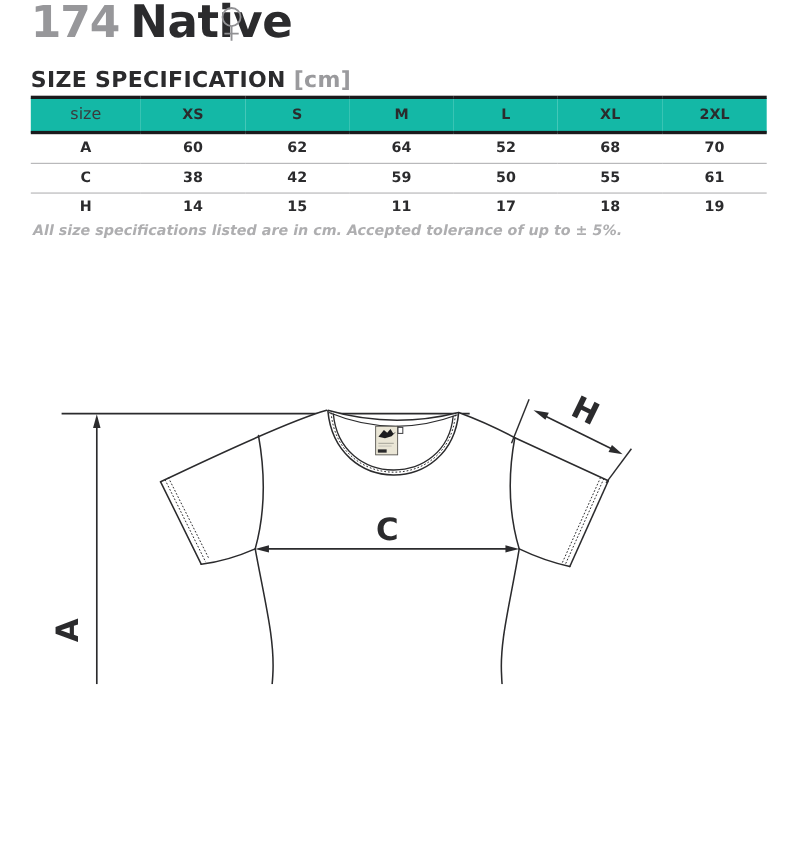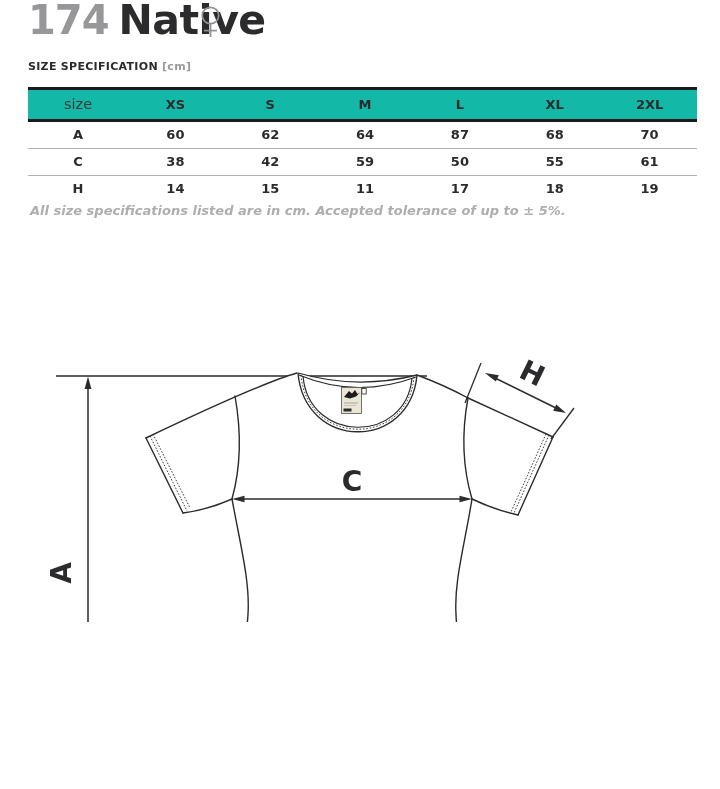--- a/index.html
+++ b/index.html
@@ -6,21 +6,21 @@
   #screen{
     position:relative;width:720px;height:622px;background:#fff;overflow:hidden;
     font-family:"DejaVu Sans","Liberation Sans",sans-serif;color:#2b2b2d;
   }
   
   .product-header{position:absolute;left:28px;top:-4px;display:flex;align-items:baseline;gap:10px;}
   .product-code{font-size:40px;font-weight:700;color:#97979a;letter-spacing:-1px;line-height:48px;}
   .product-name{font-size:41px;font-weight:700;color:#2b2b2d;letter-spacing:-0.5px;}
   .gender-symbol{position:absolute;left:199px;top:5px;}
   
-  .section-title{position:absolute;left:28px;top:60px;font-size:11px;font-weight:700;letter-spacing:0.3px;}
+  .section-title{position:absolute;left:28px;top:60px;font-size:20px;font-weight:700;letter-spacing:0.3px;}
   .section-title .unit{color:#9a9a9d;}
   
   .spec-table{position:absolute;left:28px;top:87px;width:669px;border-collapse:collapse;table-layout:fixed;}
   .spec-table thead tr{background:#14b8a6;}
   .spec-table thead tr{border-top:3px solid #1a1a1c;border-bottom:3px solid #1a1a1c;}
   .spec-table tbody tr+tr{border-top:1px solid #b2b2b4;}
   .spec-table th,.spec-table td{text-align:center;font-size:13px;font-weight:700;padding:5px 0 6px 0;color:#2b2b2d;}
   .spec-table thead th{padding:6px 0 7px 0;}
   .spec-table .corner{font-weight:400;font-size:14.5px;color:#3a3a3c;}
   
@@ -69,21 +69,21 @@
         <th>XL</th>
         <th>2XL</th>
       </tr>
     </thead>
     <tbody>
       <tr>
         <td>A</td>
         <td>60</td>
         <td>62</td>
         <td>64</td>
-        <td>87</td>
+        <td>52</td>
         <td>68</td>
         <td>70</td>
       </tr>
       <tr>
         <td>C</td>
         <td>38</td>
         <td>42</td>
         <td>59</td>
         <td>50</td>
         <td>55</td>

